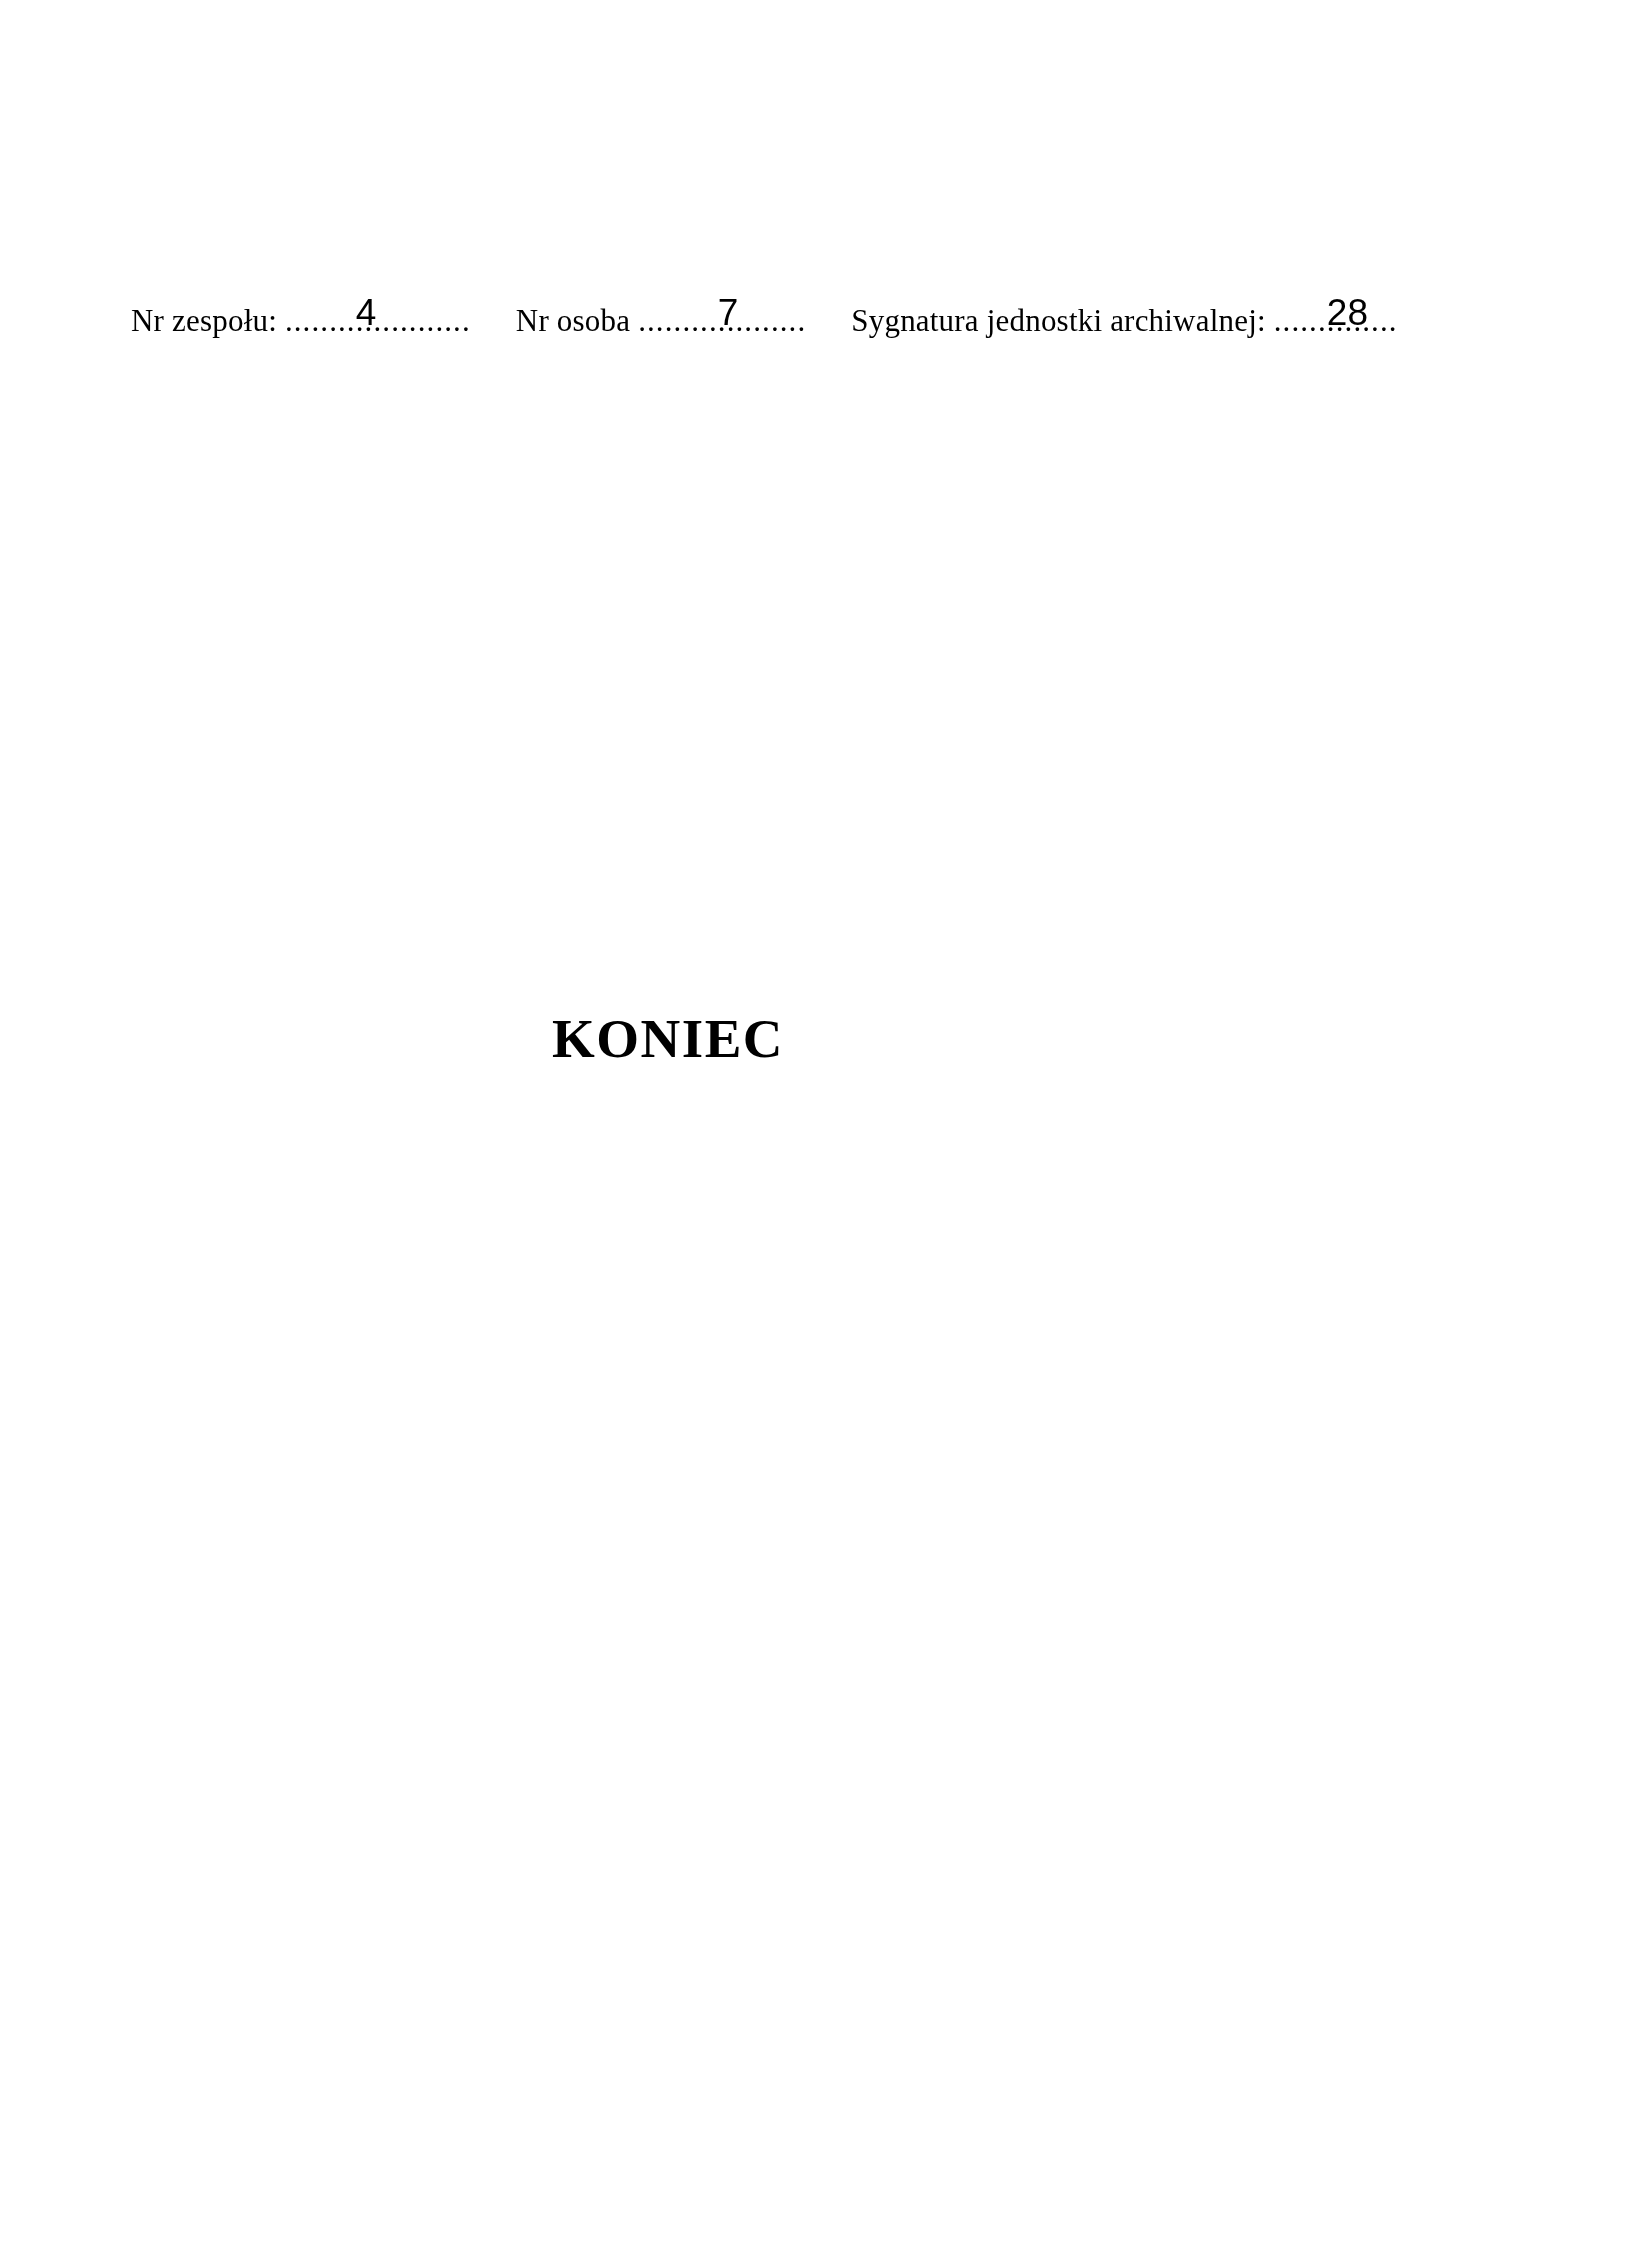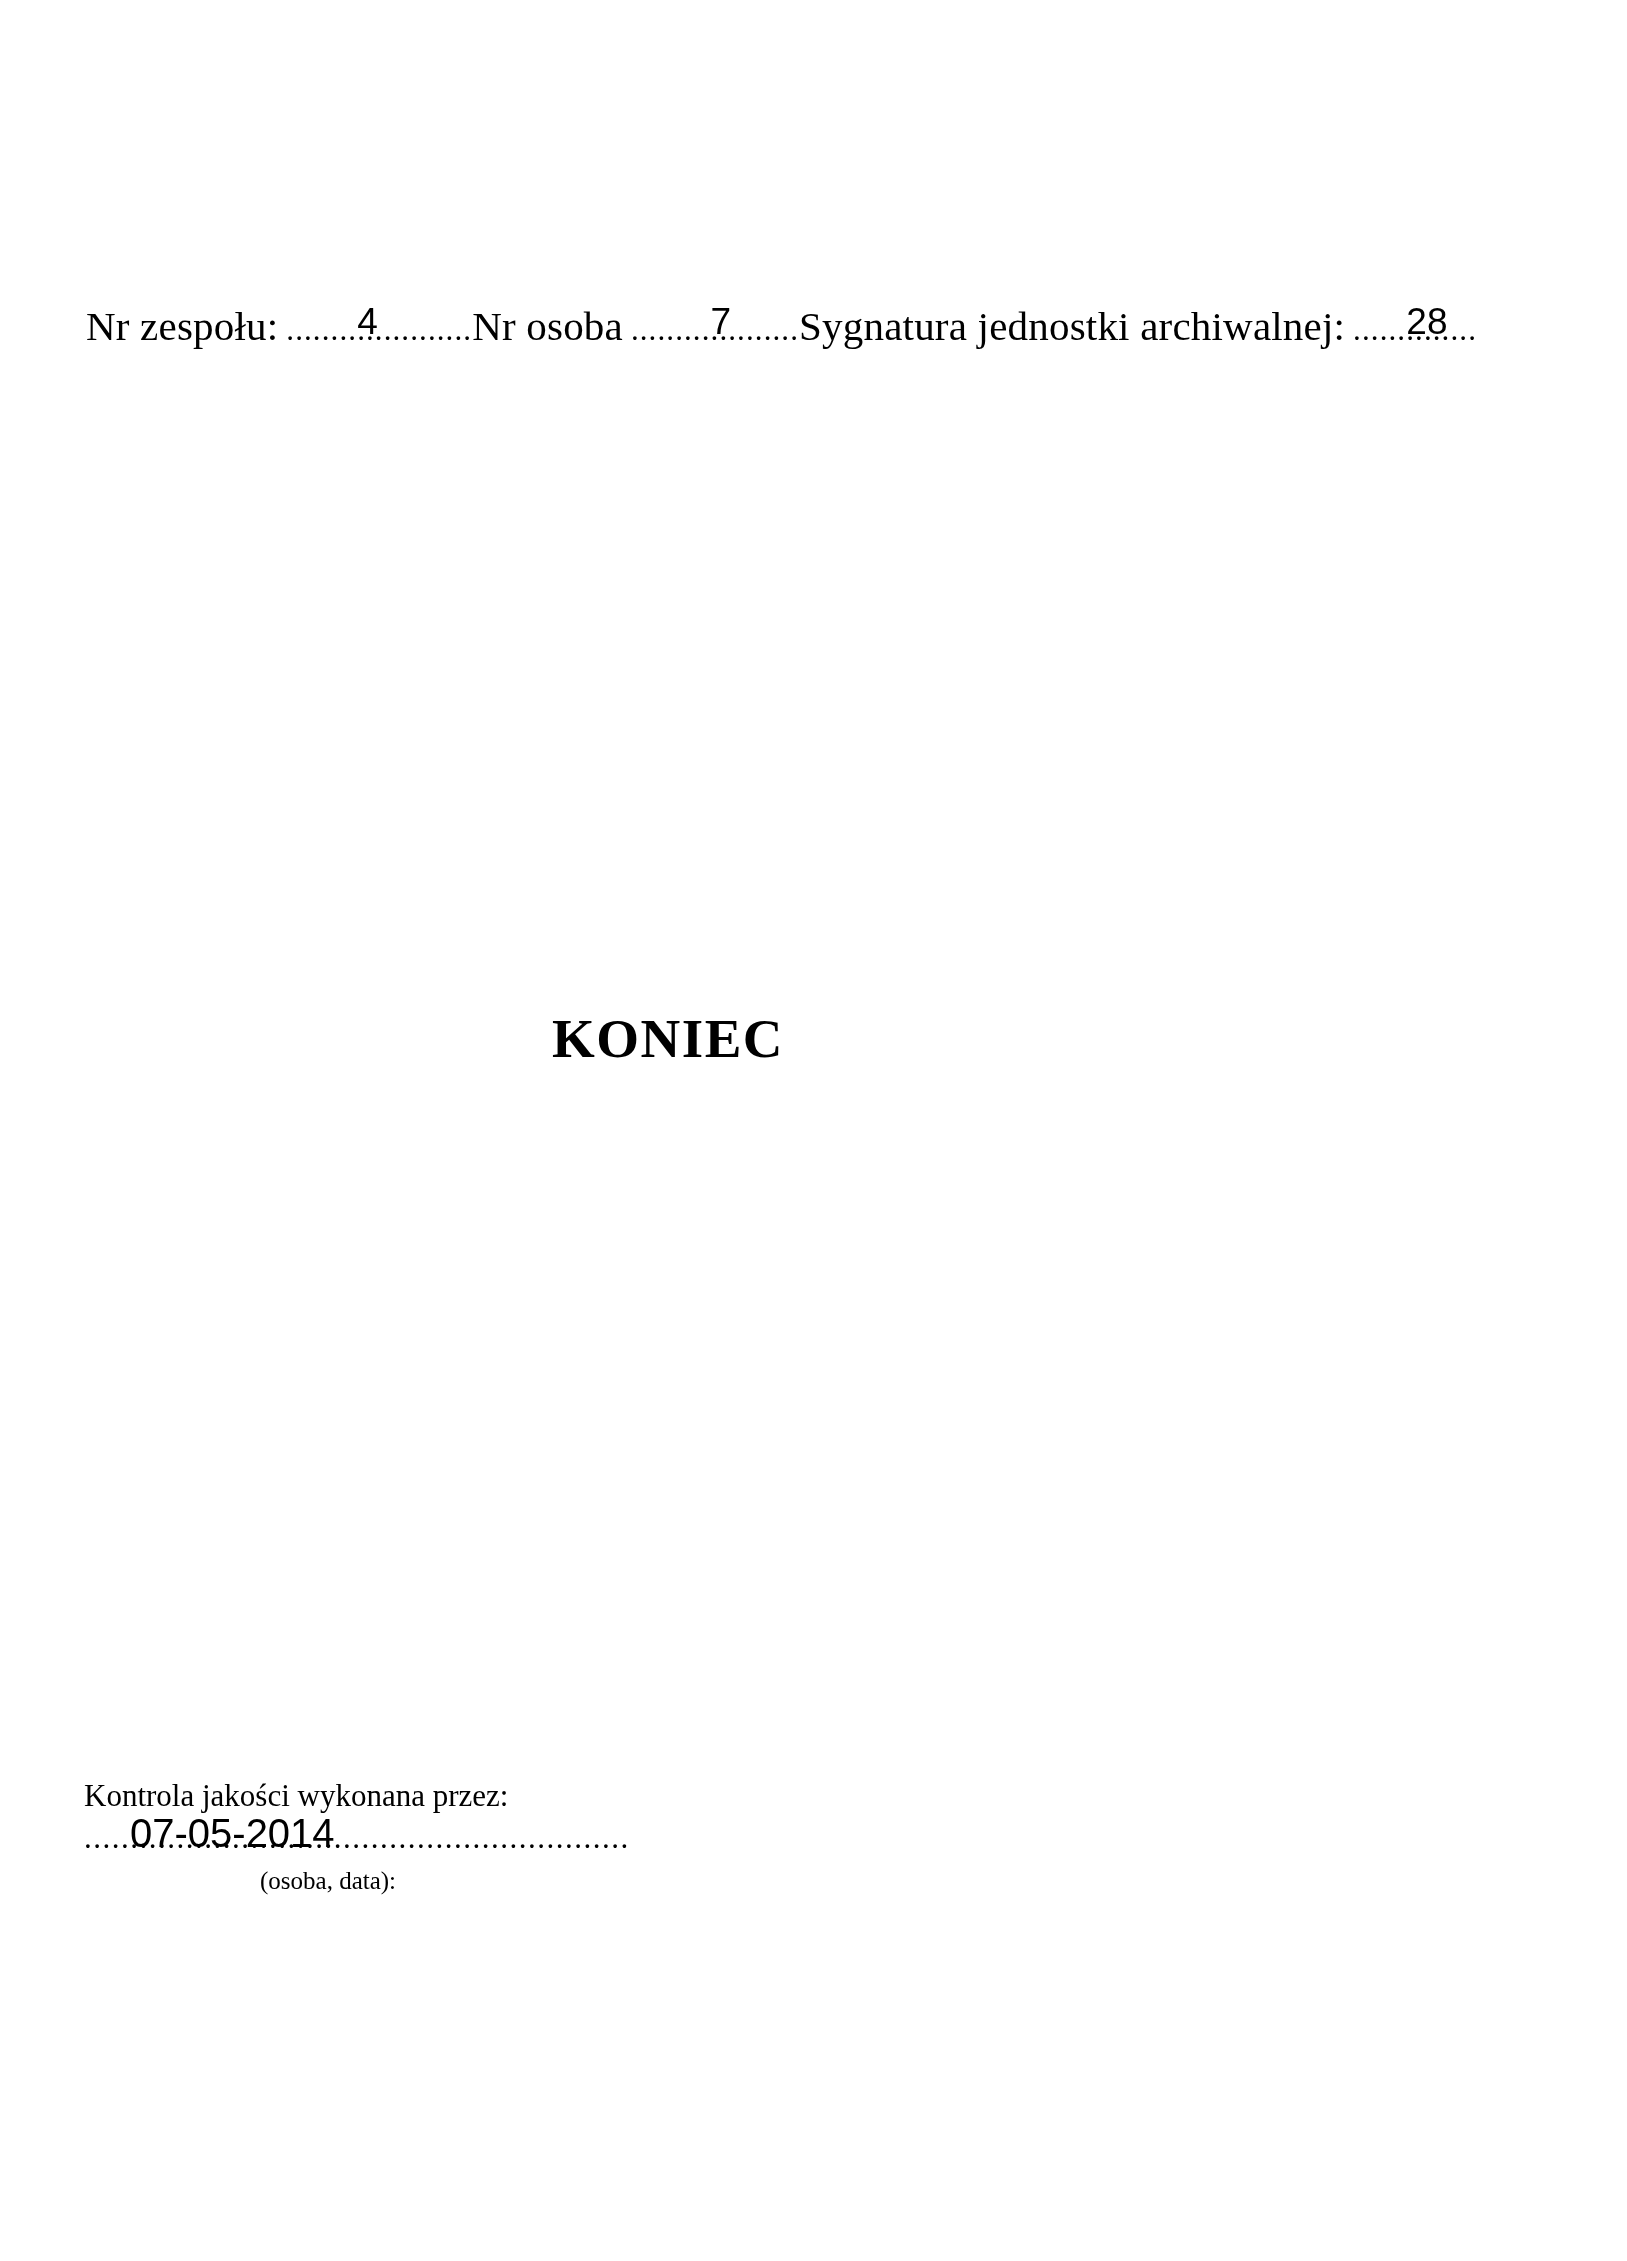--- a/index.html
+++ b/index.html
@@ -26,21 +26,22 @@
     width: 1455px;
     display: flex;
     align-items: baseline;
     white-space: nowrap;
     font-size: 31px;
     line-height: 1.2;
     letter-spacing: 0.2px;
   }
   .hdr-label {
     font-family: "Liberation Serif", serif;
-    font-size: 41px;
+    font-size: 31px;
+    margin-left: 45px;
   }
   .dots {
     font-family: "Liberation Serif", serif;
     font-size: 31px;
     letter-spacing: 1.1px;
   }
   
   .filled {
     position: relative;
     font-family: "Liberation Sans", sans-serif;
@@ -128,23 +129,15 @@
     <span>&nbsp;</span>
     <span class="dots">......</span>
     <span class="filled">
         <span>28</span>
       </span>
     <span class="dots">........</span>
   </div>
 
   <div class="koniec">KONIEC</div>
 
-  <div class="footer">
-    <div class="footer-title">Kontrola jakości wykonana przez:</div>
-    <div class="footer-rule">
-      <span>...........................................................</span>
-      <span class="footer-value">07-05-2014</span>
-    </div>
-    <div class="footer-caption">(osoba, data):</div>
-  </div>
 
 </div>
 
 
 </body></html>

